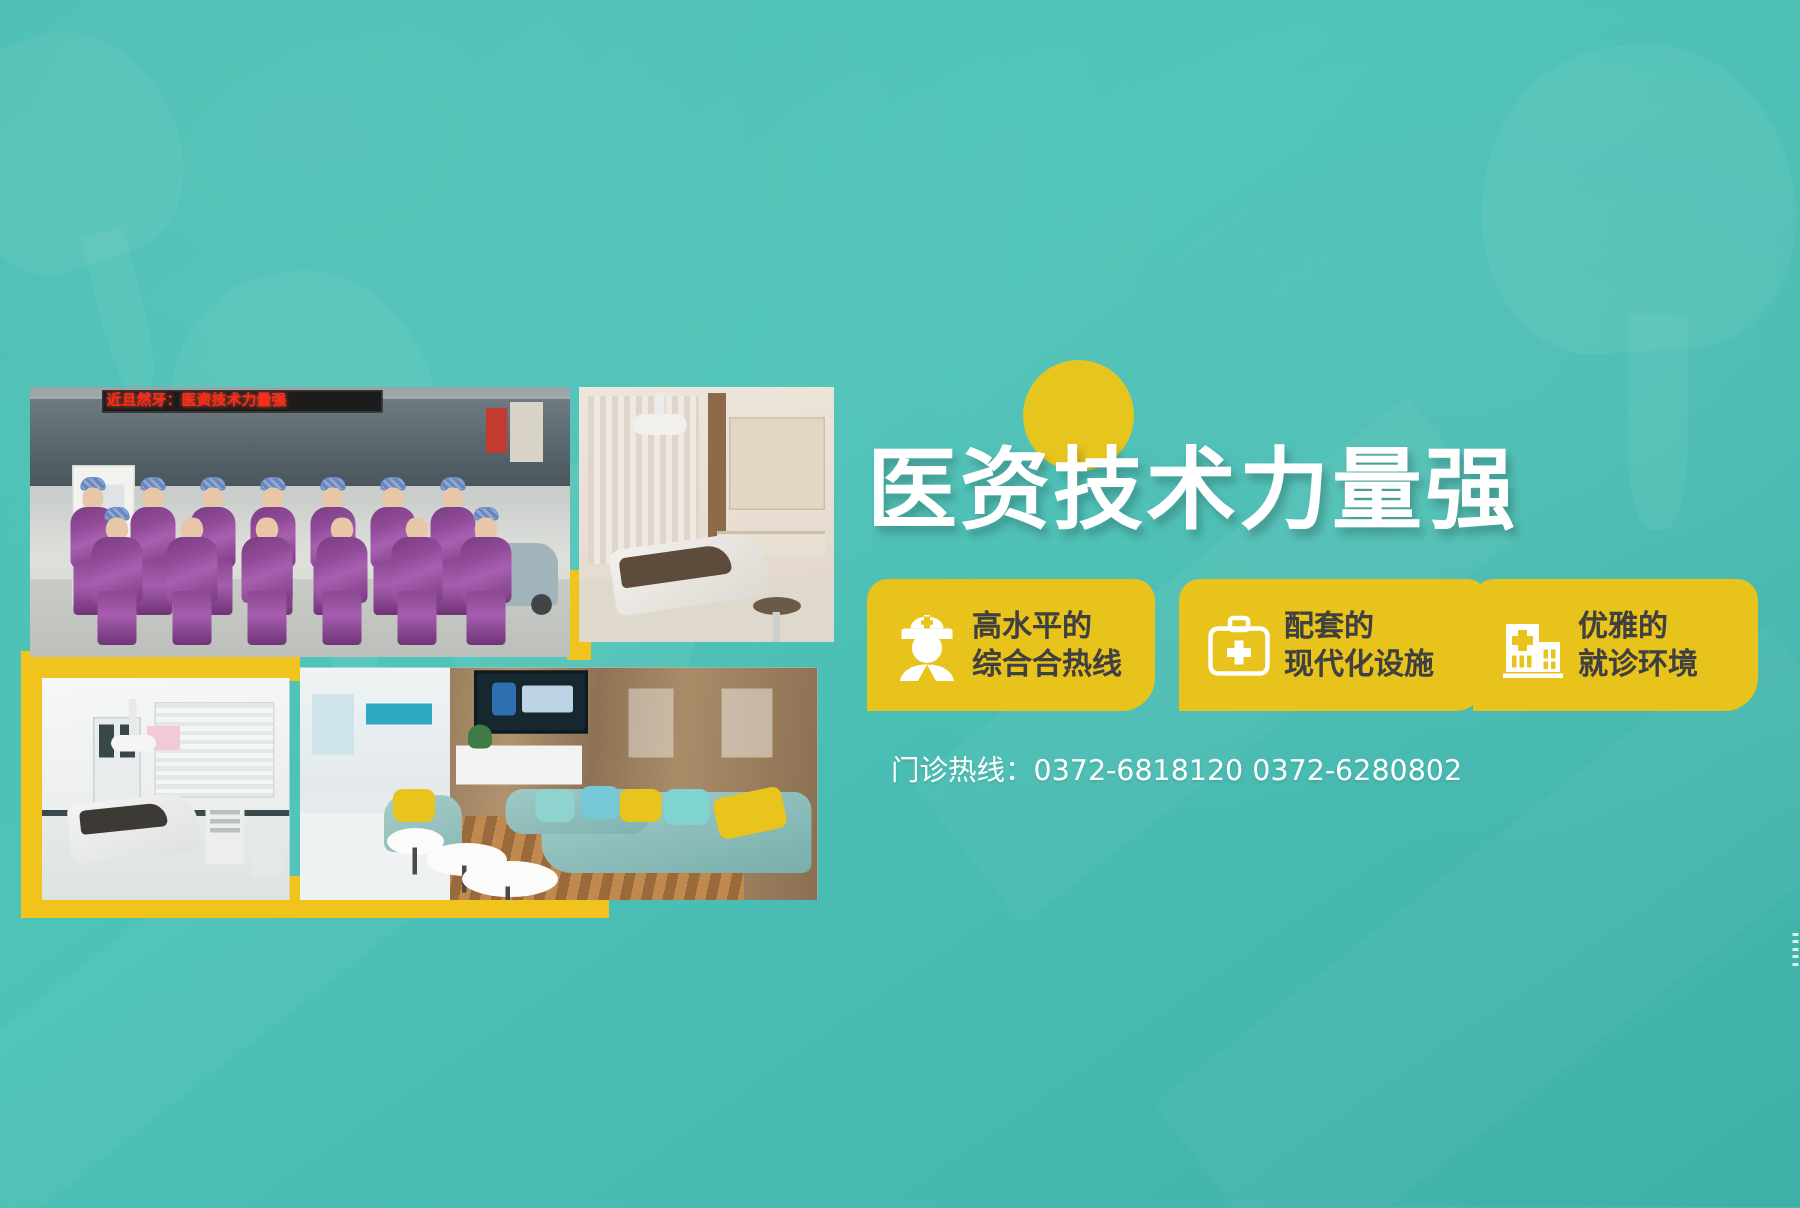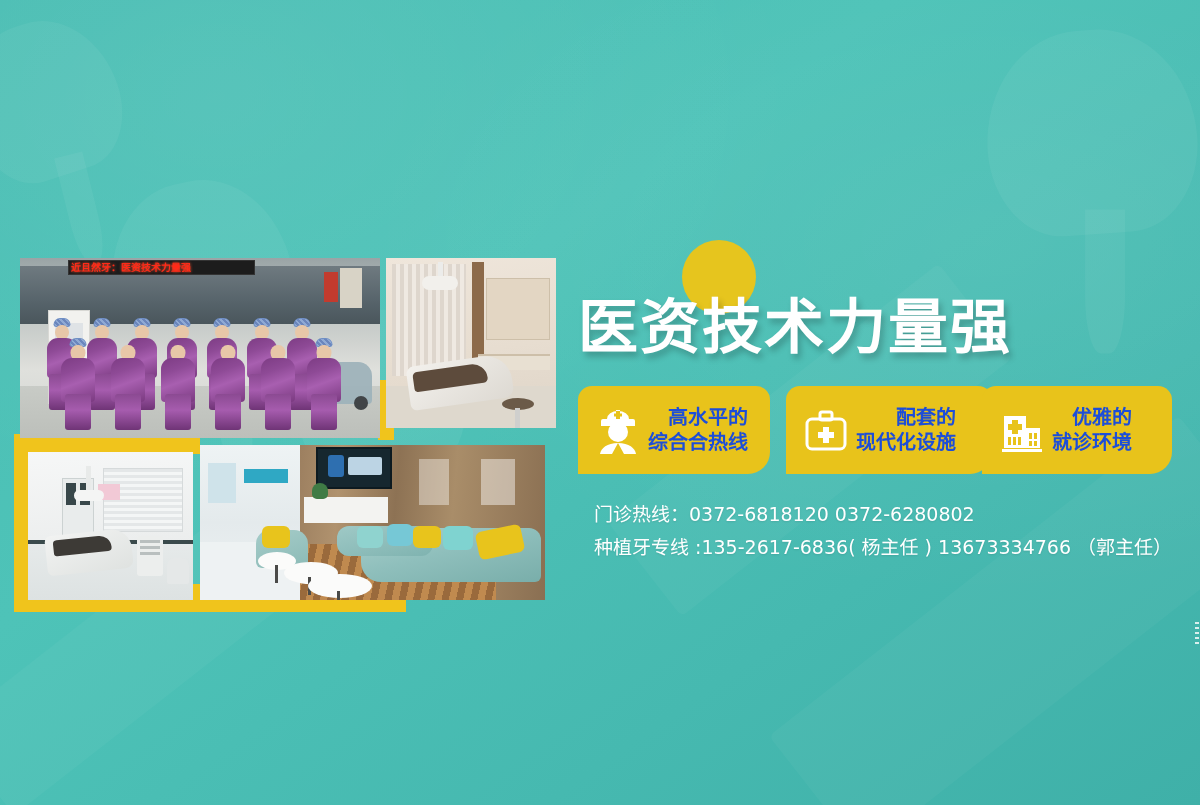--- a/index.html
+++ b/index.html
@@ -181,24 +181,23 @@
   }
 
   .badges{position:absolute;left:0;top:150px;width:610px;height:92px;}
   .badge{
     position:absolute;top:0;height:88px;background:#e8c31b;
     border-radius:14px 14px 22px 0;
     display:flex;align-items:center;
   }
   .badge .bi{width:52px;margin-left:14px;flex:0 0 52px;display:flex;justify-content:center;}
   .badge .btxt{
-    color:#1d4ed8;font-weight:bold;font-size:20px;line-height:25px;
+    color:#404040;font-weight:bold;font-size:20px;line-height:25px;
     margin-left:4px;white-space:nowrap;
     font-family:"DejaVu Sans","Liberation Sans",sans-serif;
-    text-align:right;
   }
   #badge0{left:0;width:192px;}
   #badge1{left:208px;width:206px;}
   #badge2{left:404px;width:190px;}
 
   .contacts{position:absolute;left:16px;top:262px;width:600px;}
   .cline{
     color:#ffffff;font-size:19px;line-height:33px;white-space:nowrap;
     font-family:"DejaVu Sans","Liberation Sans",sans-serif;
     text-shadow:0 1px 2px rgba(0,0,0,0.10);
@@ -462,16 +461,15 @@
         </div>
         <div class="btxt">
           <div>优雅的</div>
           <div>就诊环境</div>
         </div>
       </div>
     </div>
 
     <div class="contacts">
       <div class="cline">门诊热线：0372-6818120  0372-6280802</div>
-      <div class="cline">种植牙专线 :135-2617-6836( 杨主任 ) 13673334766 （郭主任）</div>
     </div>
   </div>
 </div>
 
 </body></html>

